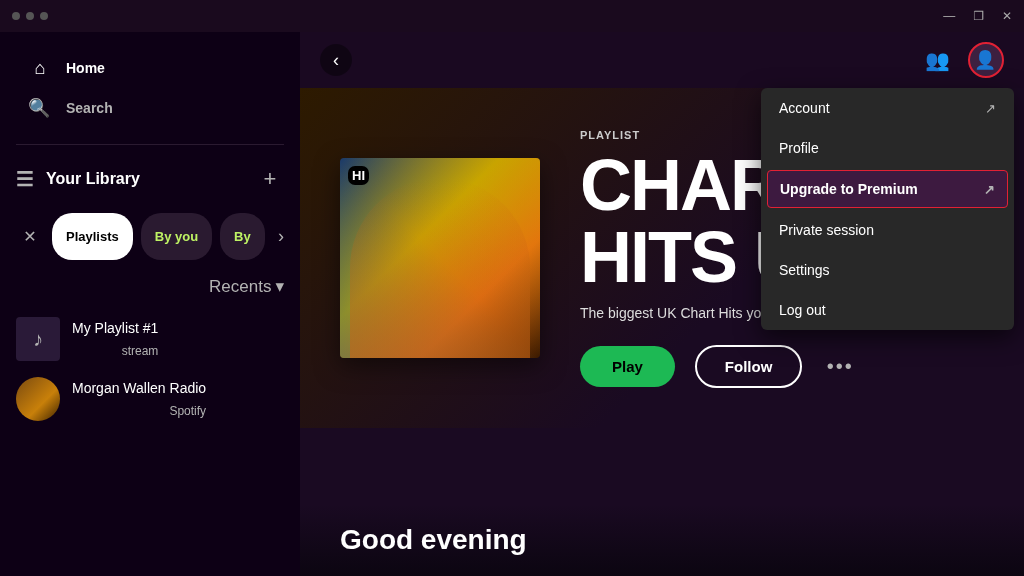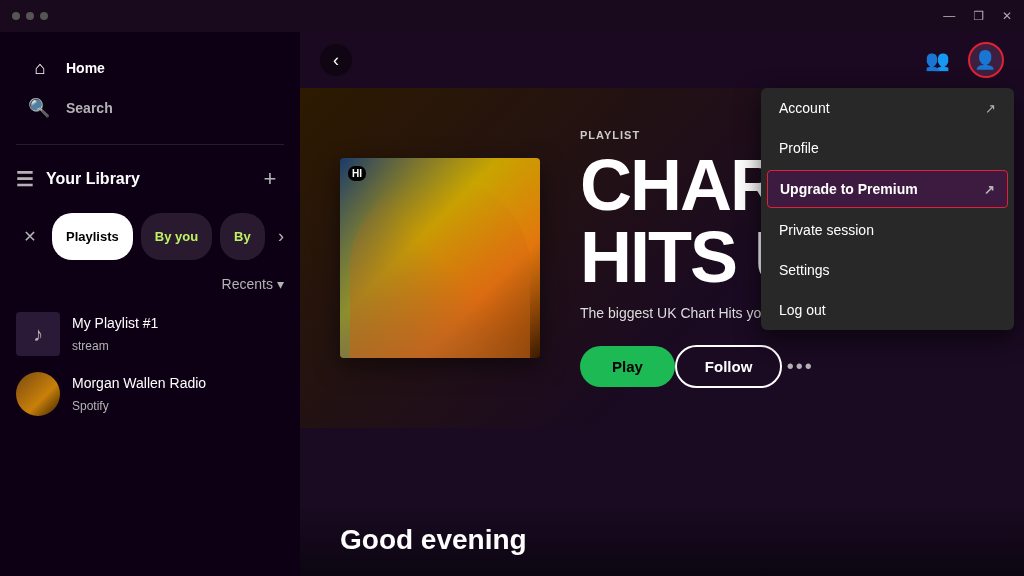--- a/index.html
+++ b/index.html
@@ -160,21 +160,21 @@
     .recents-row {
       padding: 8px 16px;
       display: flex;
       align-items: center;
       justify-content: flex-end;
     }
     .recents-btn {
       background: none;
       border: none;
       color: #b3b3b3;
-      font-size: 14px;
+      font-size: 17px;
       cursor: pointer;
       display: flex;
       align-items: center;
       gap: 4px;
     }
 
     .playlist-list {
       padding: 4px 8px;
       overflow-y: auto;
     }
@@ -194,20 +194,21 @@
     }
     .playlist-thumb.note-icon {
       background: #2a1a38;
       color: #b3b3b3;
       font-size: 20px;
     }
     .playlist-info {
       display: flex;
       flex-direction: column;
       gap: 8px;
+      align-items: flex-end;
     }
     .playlist-name {
       color: #fff;
       font-size: 14px;
       font-weight: 500;
     }
     .playlist-sub {
       color: #b3b3b3;
       font-size: 12px;
     }
@@ -305,21 +306,21 @@
     .album-art-overlay {
       position: absolute;
       top: 0; left: 0; right: 0; bottom: 0;
       background: linear-gradient(45deg, rgba(0,80,150,0.4) 0%, transparent 50%, rgba(200,150,0,0.3) 100%);
     }
     .album-label {
       position: absolute;
       top: 8px; left: 8px;
       background: #000;
       color: #fff;
-      font-size: 10px;
+      font-size: 13px;
       font-weight: 700;
       padding: 2px 4px;
       border-radius: 7px;
     }
     .album-text {
       position: absolute;
       bottom: 16px; left: 50%;
       transform: translateX(-50%);
       text-align: center;
       color: #fff;
@@ -351,21 +352,21 @@
     }
     .hero-desc {
       color: #ddd;
       font-size: 14px;
       margin-bottom: 24px;
       max-width: 400px;
     }
     .hero-actions {
       display: flex;
       align-items: center;
-      gap: 0;
+      gap: 20px;
     }
     .play-btn {
       padding: 12px 32px;
       border-radius: 24px;
       background: #1db954;
       border: none;
       color: #000;
       font-size: 15px;
       font-weight: 700;
       cursor: pointer;

